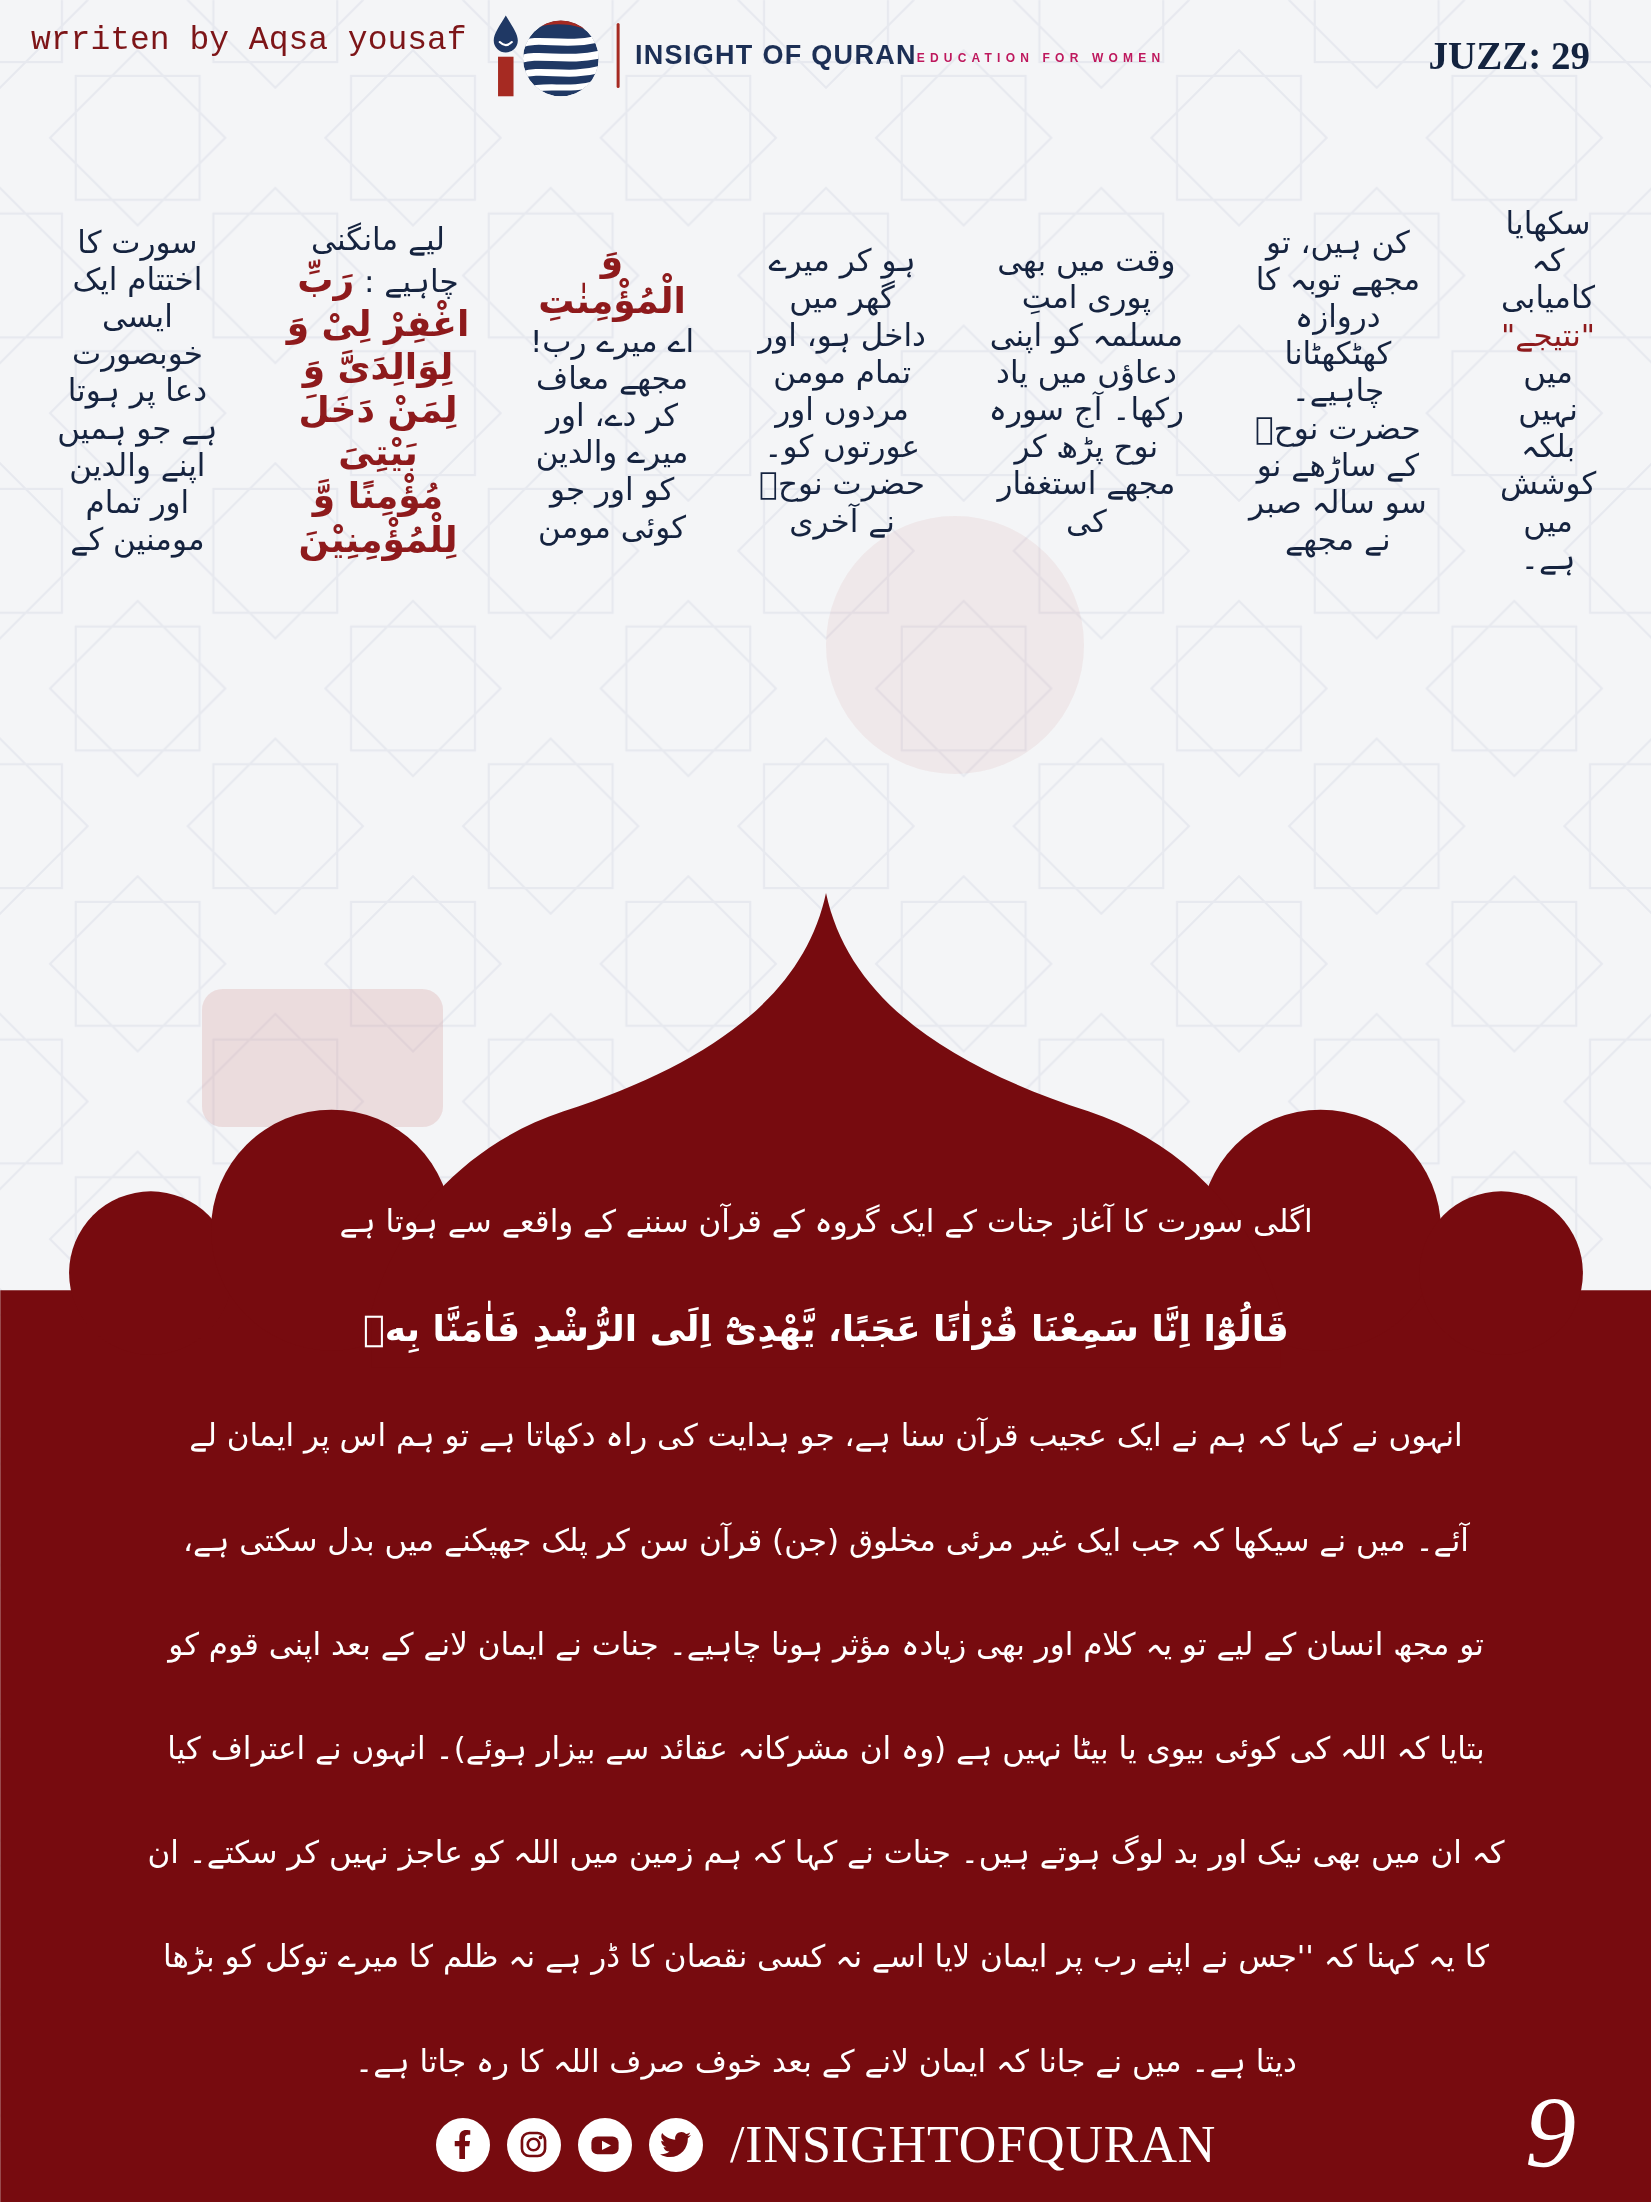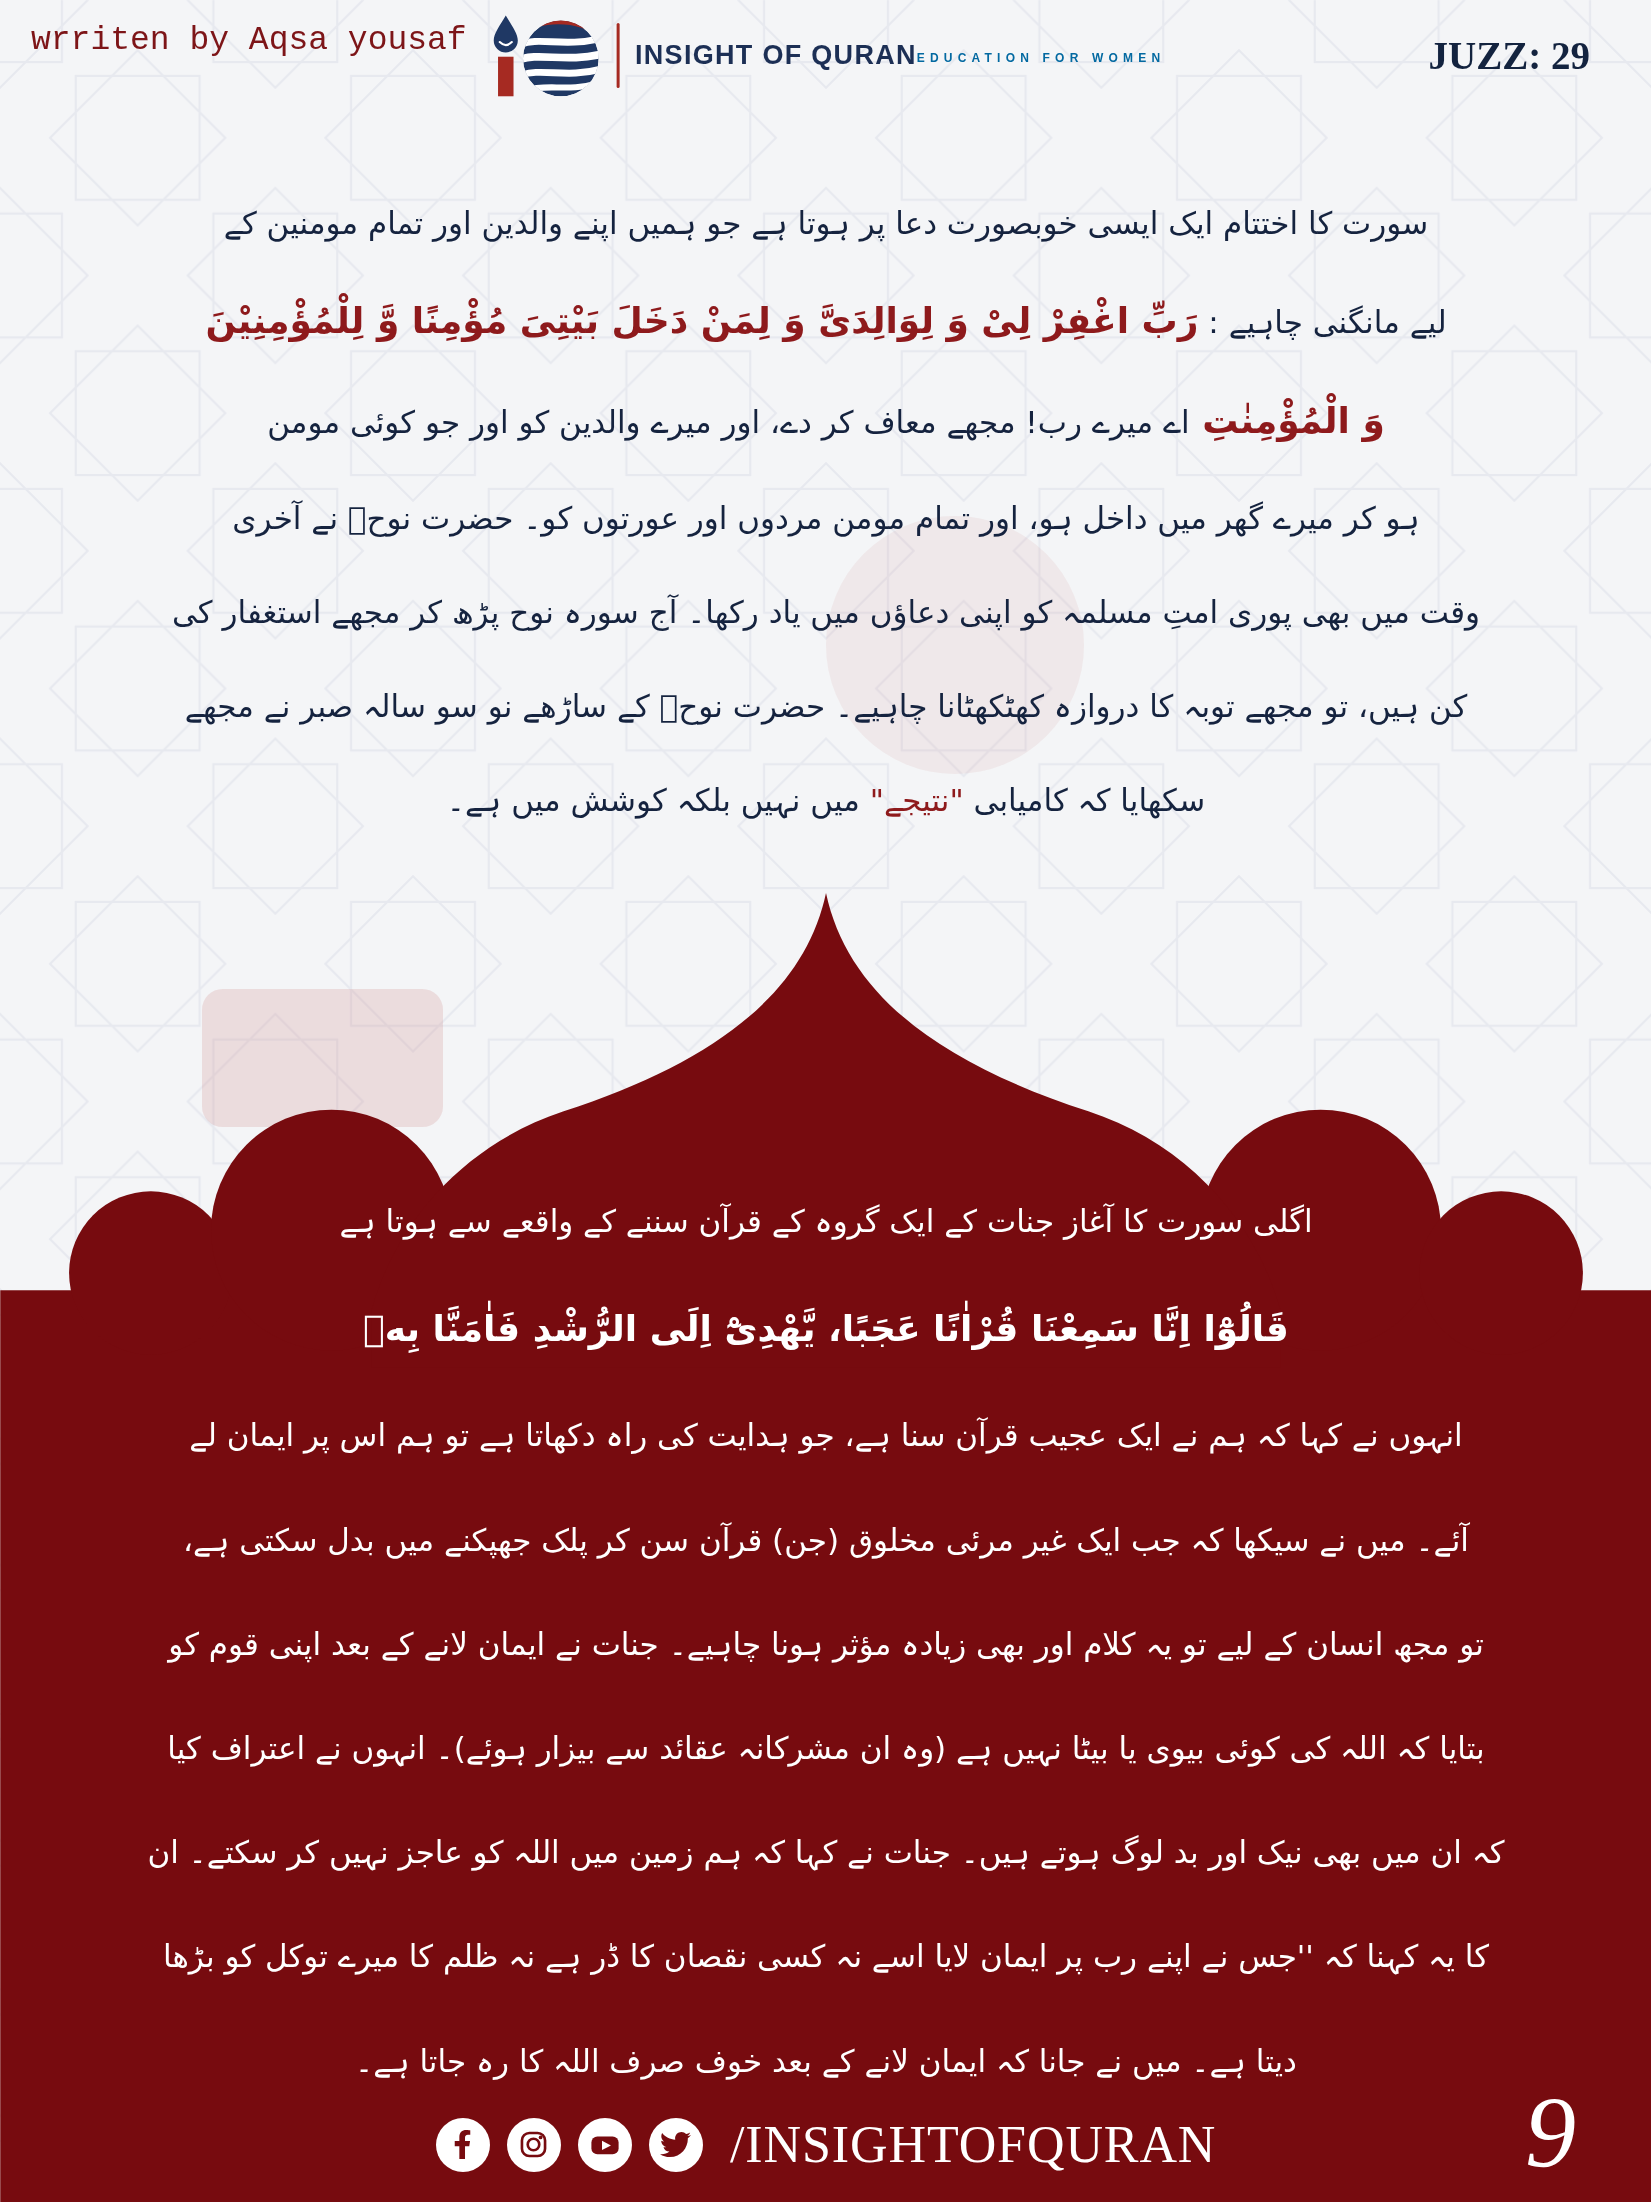--- a/index.html
+++ b/index.html
@@ -22,30 +22,30 @@
     position:absolute;right:62px;top:33px;z-index:3;
     font-family:"Liberation Serif",serif;font-size:39px;color:#13233f;font-weight:600;
   }
   .logo{
     position:absolute;top:12px;left:50%;transform:translateX(-50%);z-index:3;
     display:flex;align-items:center;gap:15.5px;
   }
   .logo-divider{width:3.4px;height:65px;background:#a62a22;border-radius:1.7px;}
   .logo-text{display:flex;align-items:center;}
   .logo-title{font-size:27px;font-weight:bold;color:#1c2f55;letter-spacing:1.3px;white-space:nowrap;}
-  .logo-subtitle{font-size:12px;font-weight:bold;color:#0369a1;letter-spacing:5.2px;margin-top:6px;white-space:nowrap;}
+  .logo-subtitle{font-size:12px;font-weight:bold;color:#be185d;letter-spacing:5.2px;margin-top:6px;white-space:nowrap;}
 
   
   .tline{
     font-family:"DejaVu Sans","Liberation Sans",sans-serif;
     font-size:31px;line-height:1.2;text-align:center;direction:rtl;
   }
   .upper-text{
     position:absolute;top:205px;left:47px;right:47px;z-index:3;
-    display:flex;flex-direction:column;align-items:center;gap:57px;
+    display:flex;flex-direction:row;align-items:center;gap:57px;
   }
   .upper-text .tline{color:#15233f;}
   .seg-navy{color:#15233f;}
   .seg-red{color:#8e1a1c;}
   .seg-red.ar{font-size:36px;font-weight:700;}
   .seg-default{color:inherit;}
 
   
   .dome-svg{position:absolute;top:886px;left:0;z-index:2;display:block;}
   .dome-text{

